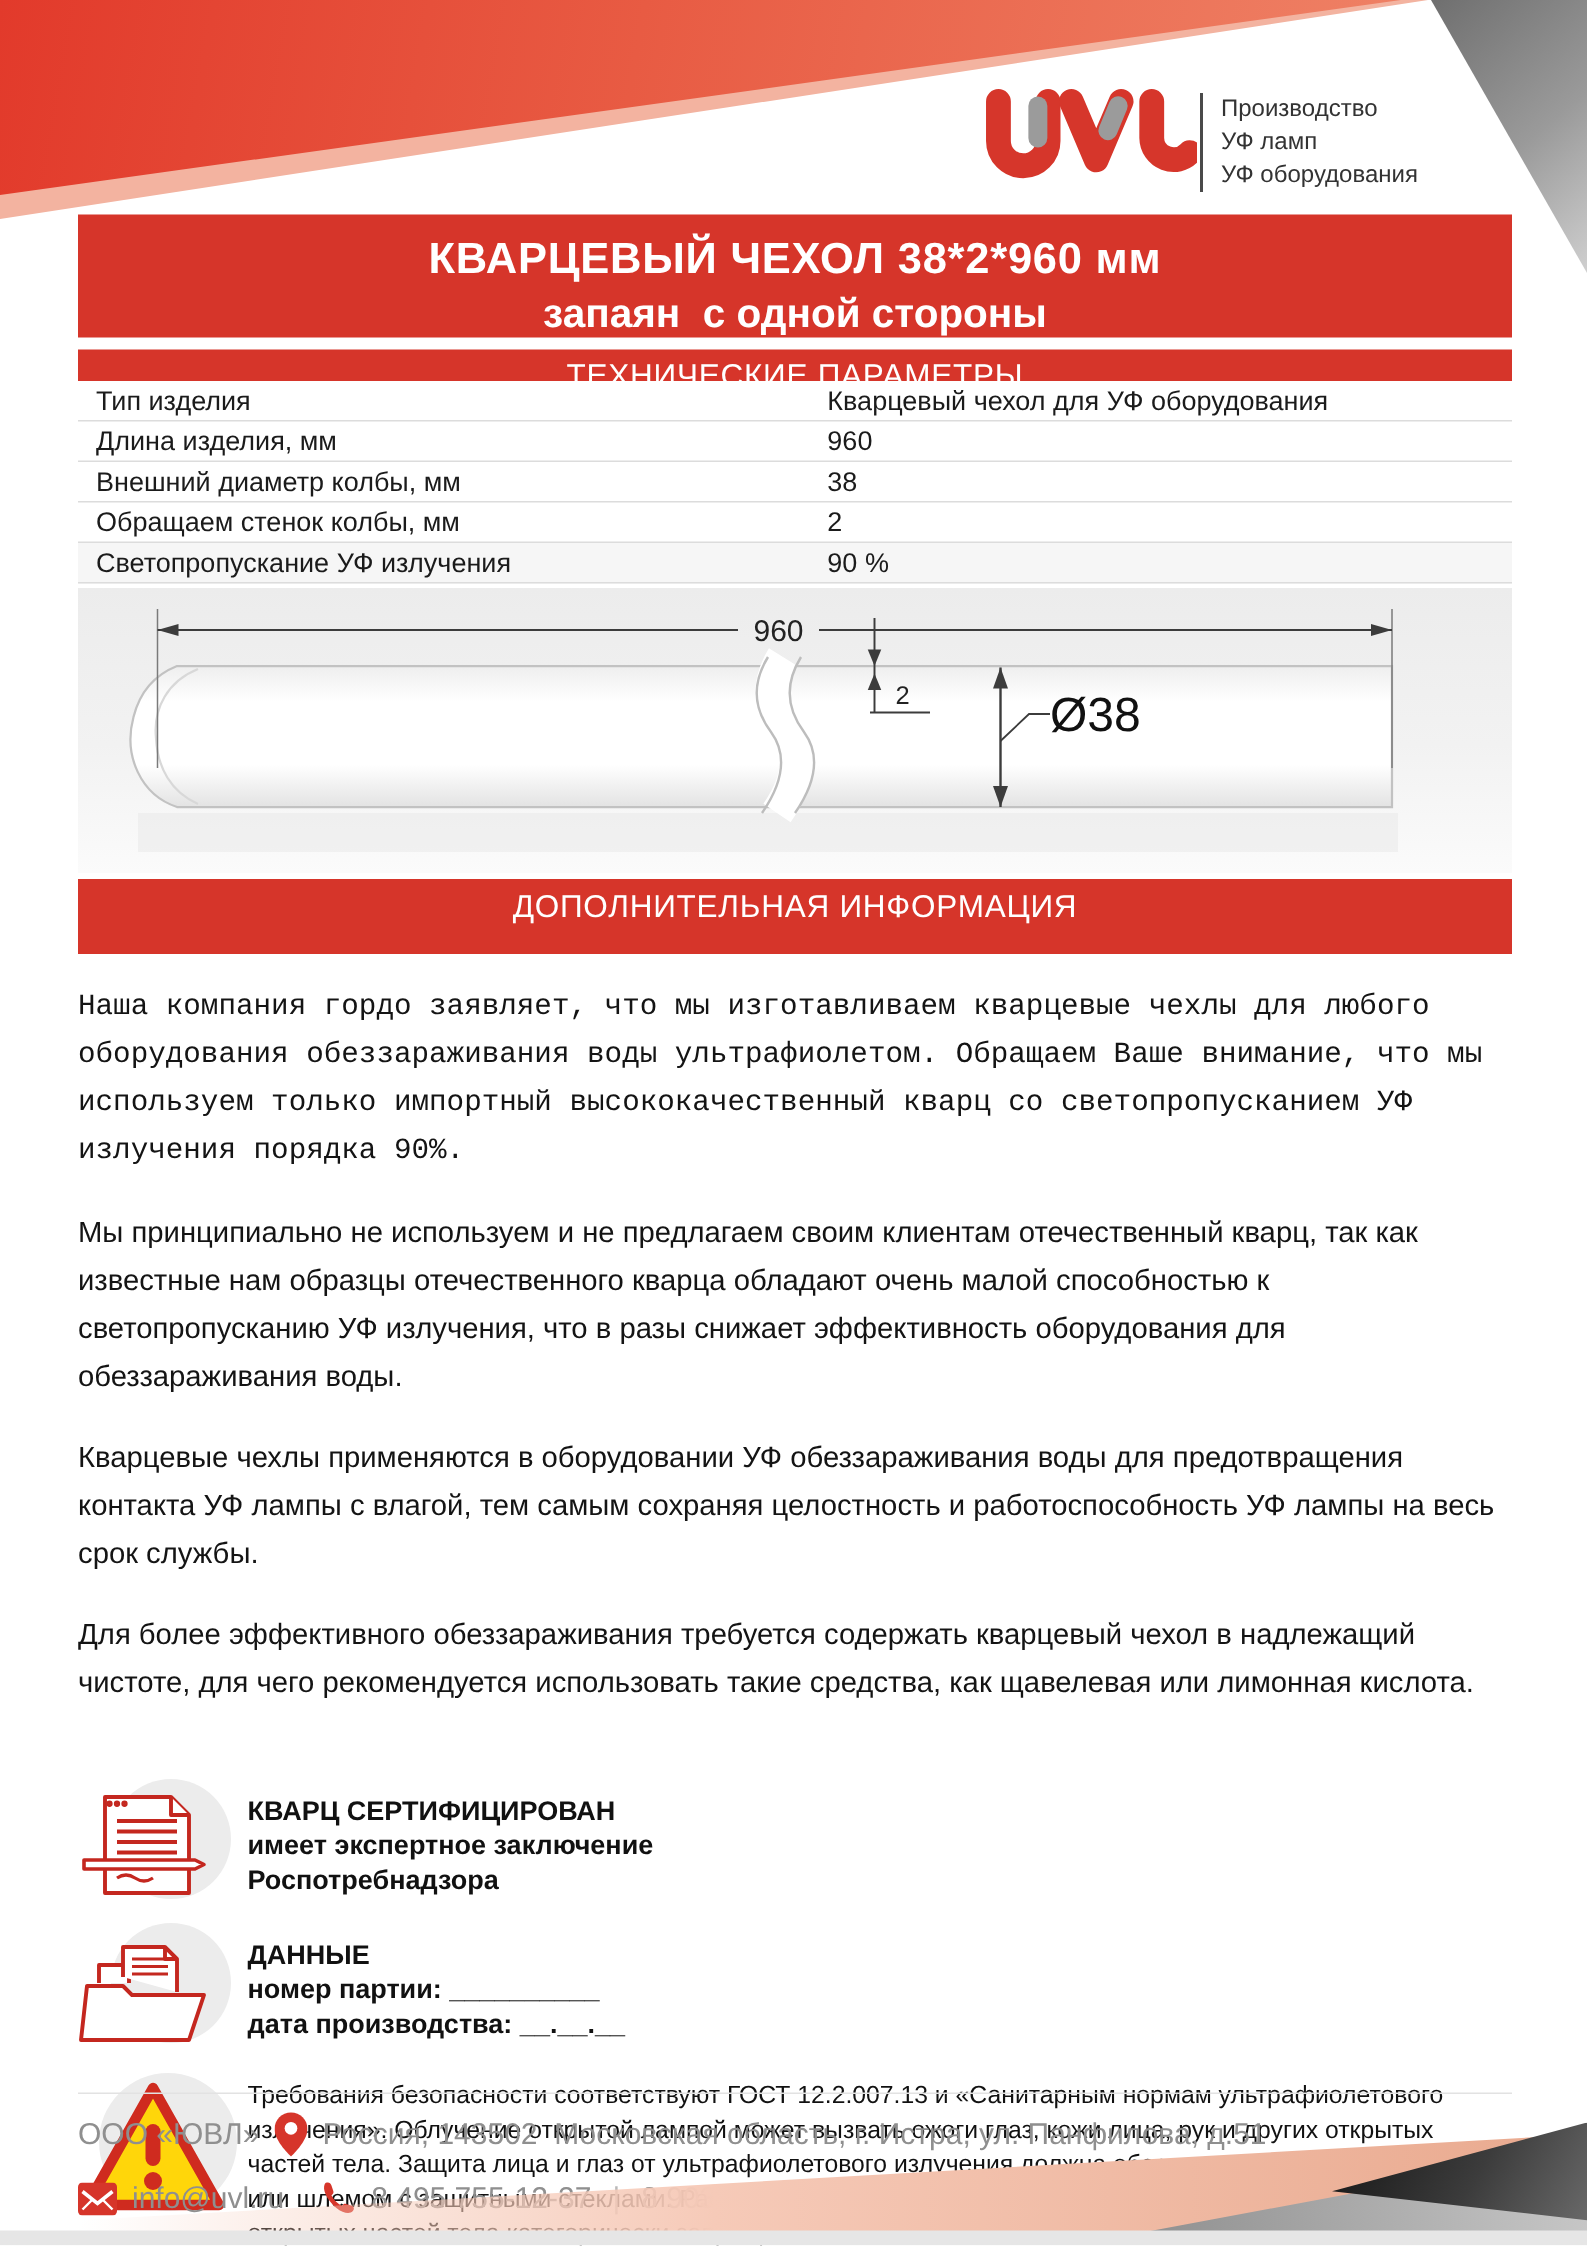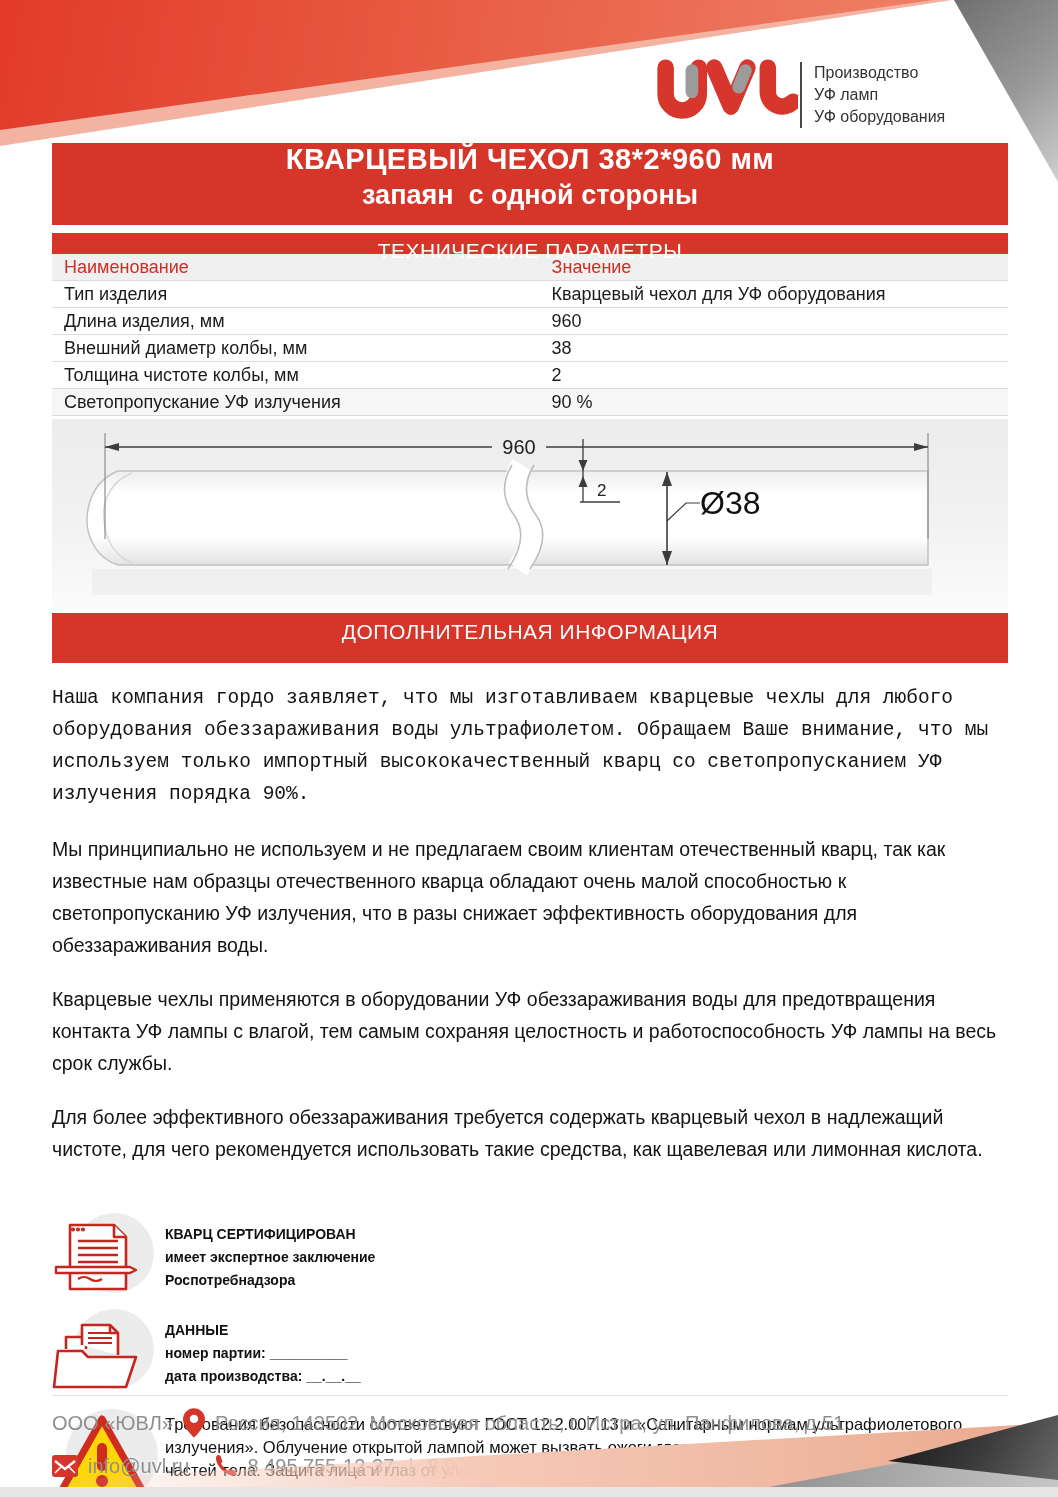--- a/index.html
+++ b/index.html
@@ -31,21 +31,21 @@
   
   .header{position:absolute;top:0;left:0;width:100%;height:167px;}
   .logo-mark{position:absolute;left:652px;top:52px;}
   .logo-divider{position:absolute;left:800px;top:62px;width:2px;height:66px;background:#4a4a4a;}
   .tagline{position:absolute;left:814px;top:62px;font-size:16px;line-height:22px;color:#333;}
 
   
   .content{position:absolute;left:52px;top:0;width:956px;}
   .banner{background:#d6352a;color:#fff;text-align:center;}
   .title-banner{margin-top:143px;height:82px;display:flex;flex-direction:column;
-        justify-content:flex-start;gap:4px;}
+        justify-content:flex-end;gap:4px;}
   .title-line1{font-size:29px;font-weight:700;letter-spacing:.5px;}
   .title-line2{font-size:27px;font-weight:700;white-space:pre-wrap;}
   .section-banner{height:21px;line-height:35px;font-size:21px;letter-spacing:.5px;}
   .gap8{height:8px;} .gap3{height:3px;} .gap4{height:4px;}
 
   
   table.params{width:100%;border-collapse:collapse;font-size:18px;}
   table.params td{height:26px;padding:0 0 0 12px;border-bottom:1px solid #dcdcdc;vertical-align:middle;}
   table.params tr.head td{background:#f0f0f0;color:#cb2f26;}
   table.params td.val{width:49%;}
@@ -59,21 +59,21 @@
   .para.p1{margin-top:19px;font-family:Liberation Mono, monospace;} .para.p2{margin-top:23px;} .para.p3{margin-top:22px;}
   .para.p4{margin-top:22px;}
 
   
   .badge-row{display:flex;align-items:flex-start;}
   .badge-row.first{margin-top:48px;}
   .badge-row.second{margin-top:14px;}
   .badge-icon{position:relative;width:113px;height:82px;flex:0 0 113px;}
   .badge-circle{position:absolute;left:22px;top:0;width:80px;height:80px;border-radius:50%;background:#ececec;}
   .badge-icon svg{position:absolute;left:0;top:6px;}
-  .badge-text{padding-top:10px;font-weight:700;font-size:14px;line-height:23px;color:#111;}
+  .badge-text{padding-top:10px;font-weight:700;font-size:18px;line-height:23px;color:#111;}
 
   
   .warning-row{display:flex;align-items:flex-start;margin-top:16px;}
   .warning-icon{position:relative;width:113px;height:100px;flex:0 0 113px;}
   .warning-circle{position:absolute;left:14px;top:2px;width:92px;height:92px;border-radius:50%;background:#ececec;}
   .warning-icon svg{position:absolute;left:0;top:6px;}
   .warning-text{padding-top:6px;font-size:16.5px;line-height:23px;color:#111;max-width:843px;}
 
   
   .footer{position:absolute;left:52px;right:50px;top:1395px;border-top:1px solid #e2e2e2;
@@ -115,38 +115,34 @@
       <div class="title-line1">КВАРЦЕВЫЙ ЧЕХОЛ 38*2*960 мм</div>
       <div class="title-line2">запаян  с одной стороны</div>
     </div>
 
     <div class="gap8"></div>
 
     <div class="banner section-banner">ТЕХНИЧЕСКИЕ ПАРАМЕТРЫ</div>
 
     <table class="params">
       <tbody>
-        <tr class="head">
-          <td>Наименование</td>
-          <td class="val">Значение</td>
-        </tr>
         <tr>
           <td>Тип изделия</td>
           <td class="val">Кварцевый чехол для УФ оборудования</td>
         </tr>
         <tr>
           <td>Длина изделия, мм</td>
           <td class="val">960</td>
         </tr>
         <tr>
           <td>Внешний диаметр колбы, мм</td>
           <td class="val">38</td>
         </tr>
         <tr>
-          <td>Толщина чистоте колбы, мм</td>
+          <td>Обращаем стенок колбы, мм</td>
           <td class="val">2</td>
         </tr>
         <tr class="shade">
           <td>Светопропускание УФ излучения</td>
           <td class="val">90 %</td>
         </tr>
       </tbody>
     </table>
 
     <div class="gap3"></div>

